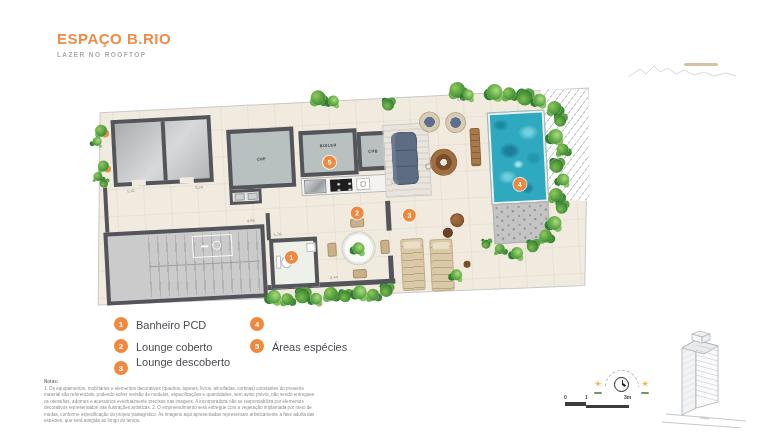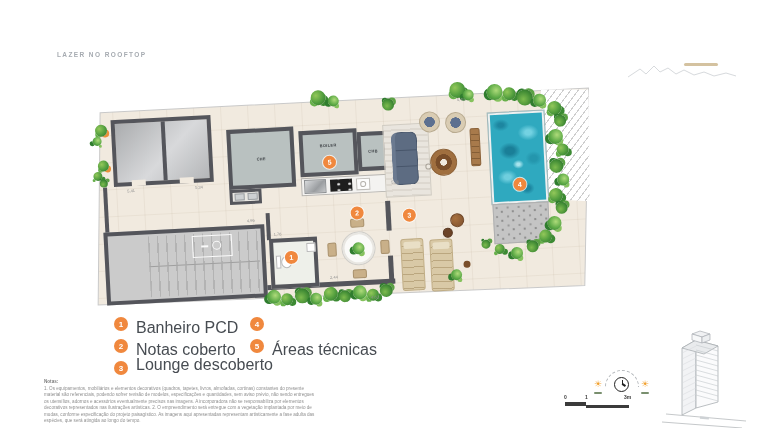--- a/index.html
+++ b/index.html
@@ -35,21 +35,21 @@
   .pbadge{width:13px;height:13px;font-size:7px;}
 
   .plant{border-radius:50%;}
   .p1{background:radial-gradient(circle at 35% 35%,#93c85a,#4f9c3d 55%,#2e6e2a);box-shadow:5px 3px 0 -2px #3c8a33,-4px 4px 0 -3px #67b04a;}
   .p2{background:radial-gradient(circle at 60% 40%,#aedb7a,#5aa845 55%,#33752c);box-shadow:-5px 2px 0 -2px #2f7d2e,3px 5px 0 -3px #86c25e;}
   .p3{background:radial-gradient(circle at 40% 60%,#7dbb4e,#3f8a34 60%,#285f24);box-shadow:4px -3px 0 -2px #5ba144,-3px -4px 0 -3px #2f7d2e;}
   .p4{background:radial-gradient(circle at 35% 35%,#93c85a,#4f9c3d 55%,#2e6e2a);box-shadow:4px 3px 0 -2px #e8903a,-3px 4px 0 -3px #67b04a;}
 
   
   .lbadge{width:14px;height:14px;font-size:8px;}
-  .llabel{font-size:16px;color:#474c52;}
+  .llabel{font-size:11px;color:#474c52;}
 
   
   .notes{left:44px;top:379px;width:274px;font-size:4.6px;line-height:1.42;color:#909090;}
   .notes b{color:#7e7e7e;font-weight:bold;display:block;}
 
   
   .slabel{font-size:5px;color:#3b3b3b;font-weight:bold;}
   .sbar{background:#3b3b3b;}
 
   
@@ -57,20 +57,21 @@
   .sun{font-size:9px;color:#f2a12f;line-height:1;}
   .sunmark{width:8px;height:2px;background:#57734a;border-radius:1px;opacity:.8;}
   .clock{width:15px;height:15px;border:1.8px solid #222;border-radius:50%;background:#fff;}
   .hand{position:absolute;background:#222;}
 </style>
 </head>
 <body>
 
 <div class="page">
 
+  <div class="abs title">ESPAÇO B.RIO</div>
   <div class="abs subtitle">LAZER NO ROOFTOP</div>
 
   <div class="abs tagline"></div>
   <svg class="abs" style="left:626px;top:62px;" width="112" height="18">
     <path d="M2,15 L14,7 L20,12 L28,4 L34,10 L42,6 L50,12 L58,8 L68,13 L78,10 L88,14 L100,11 L110,14" stroke="#d7dadd" fill="none" stroke-width="1"></path>
   </svg>
 
   <div class="abs plan">
 
     <div class="abs floor"></div>
@@ -215,26 +216,26 @@
     <span class="abs dim" style="left:272px;top:228px;">1,76</span>
     <span class="abs dim" style="left:326px;top:274px;">2,44</span>
     <span class="abs dim" style="left:366px;top:296px;">4,62</span>
     <span class="abs dim" style="left:392px;top:182px;">5,36</span>
     <span class="abs dim" style="left:462px;top:103px;">5,45</span>
   </div>
 
   <div class="abs badge lbadge" style="left:114px;top:317px;">1</div>
   <span class="abs llabel" style="left:136px;top:319px;">Banheiro PCD</span>
   <div class="abs badge lbadge" style="left:114px;top:339px;">2</div>
-  <span class="abs llabel" style="left:136px;top:341px;">Notas coberto</span>
+  <span class="abs llabel" style="left:136px;top:341px;">Lounge coberto</span>
   <div class="abs badge lbadge" style="left:114px;top:361px;">3</div>
   <span class="abs llabel" style="left:136px;top:356px;">Lounge descoberto</span>
   <div class="abs badge lbadge" style="left:250px;top:317px;">4</div>
   <div class="abs badge lbadge" style="left:250px;top:339px;">5</div>
-  <span class="abs llabel" style="left:272px;top:341px;">Áreas técnicas</span>
+  <span class="abs llabel" style="left:272px;top:341px;">Áreas espécies</span>
 
   <div class="abs notes">
     <b>Notas:</b>
     <span>1. Os equipamentos, mobiliários e elementos decorativos (quadros, tapetes, livros, almofadas, cortinas) constantes do presente material são referenciais, podendo sofrer revisão de modelos, especificações e quantidades, sem aviso prévio, não sendo entregues os utensílios, adornos e acessórios eventualmente precisos nas imagens. A incorporadora não se responsabiliza por elementos decorativos representados nas ilustrações artísticas.</span>
     <span>2. O empreendimento será entregue com a vegetação implantada por meio de mudas, conforme especificação do projeto paisagístico. As imagens aqui apresentadas representam artisticamente a fase adulta das espécies, que será atingida ao longo do tempo.</span>
   </div>
 
   <div class="abs" style="left:590px;top:366px;width:64px;height:34px;">
     <div class="abs arc" style="left:15px;top:4px;width:34px;height:17px;"></div>
     <span class="abs sun" style="left:4px;top:14px;">☀</span>

